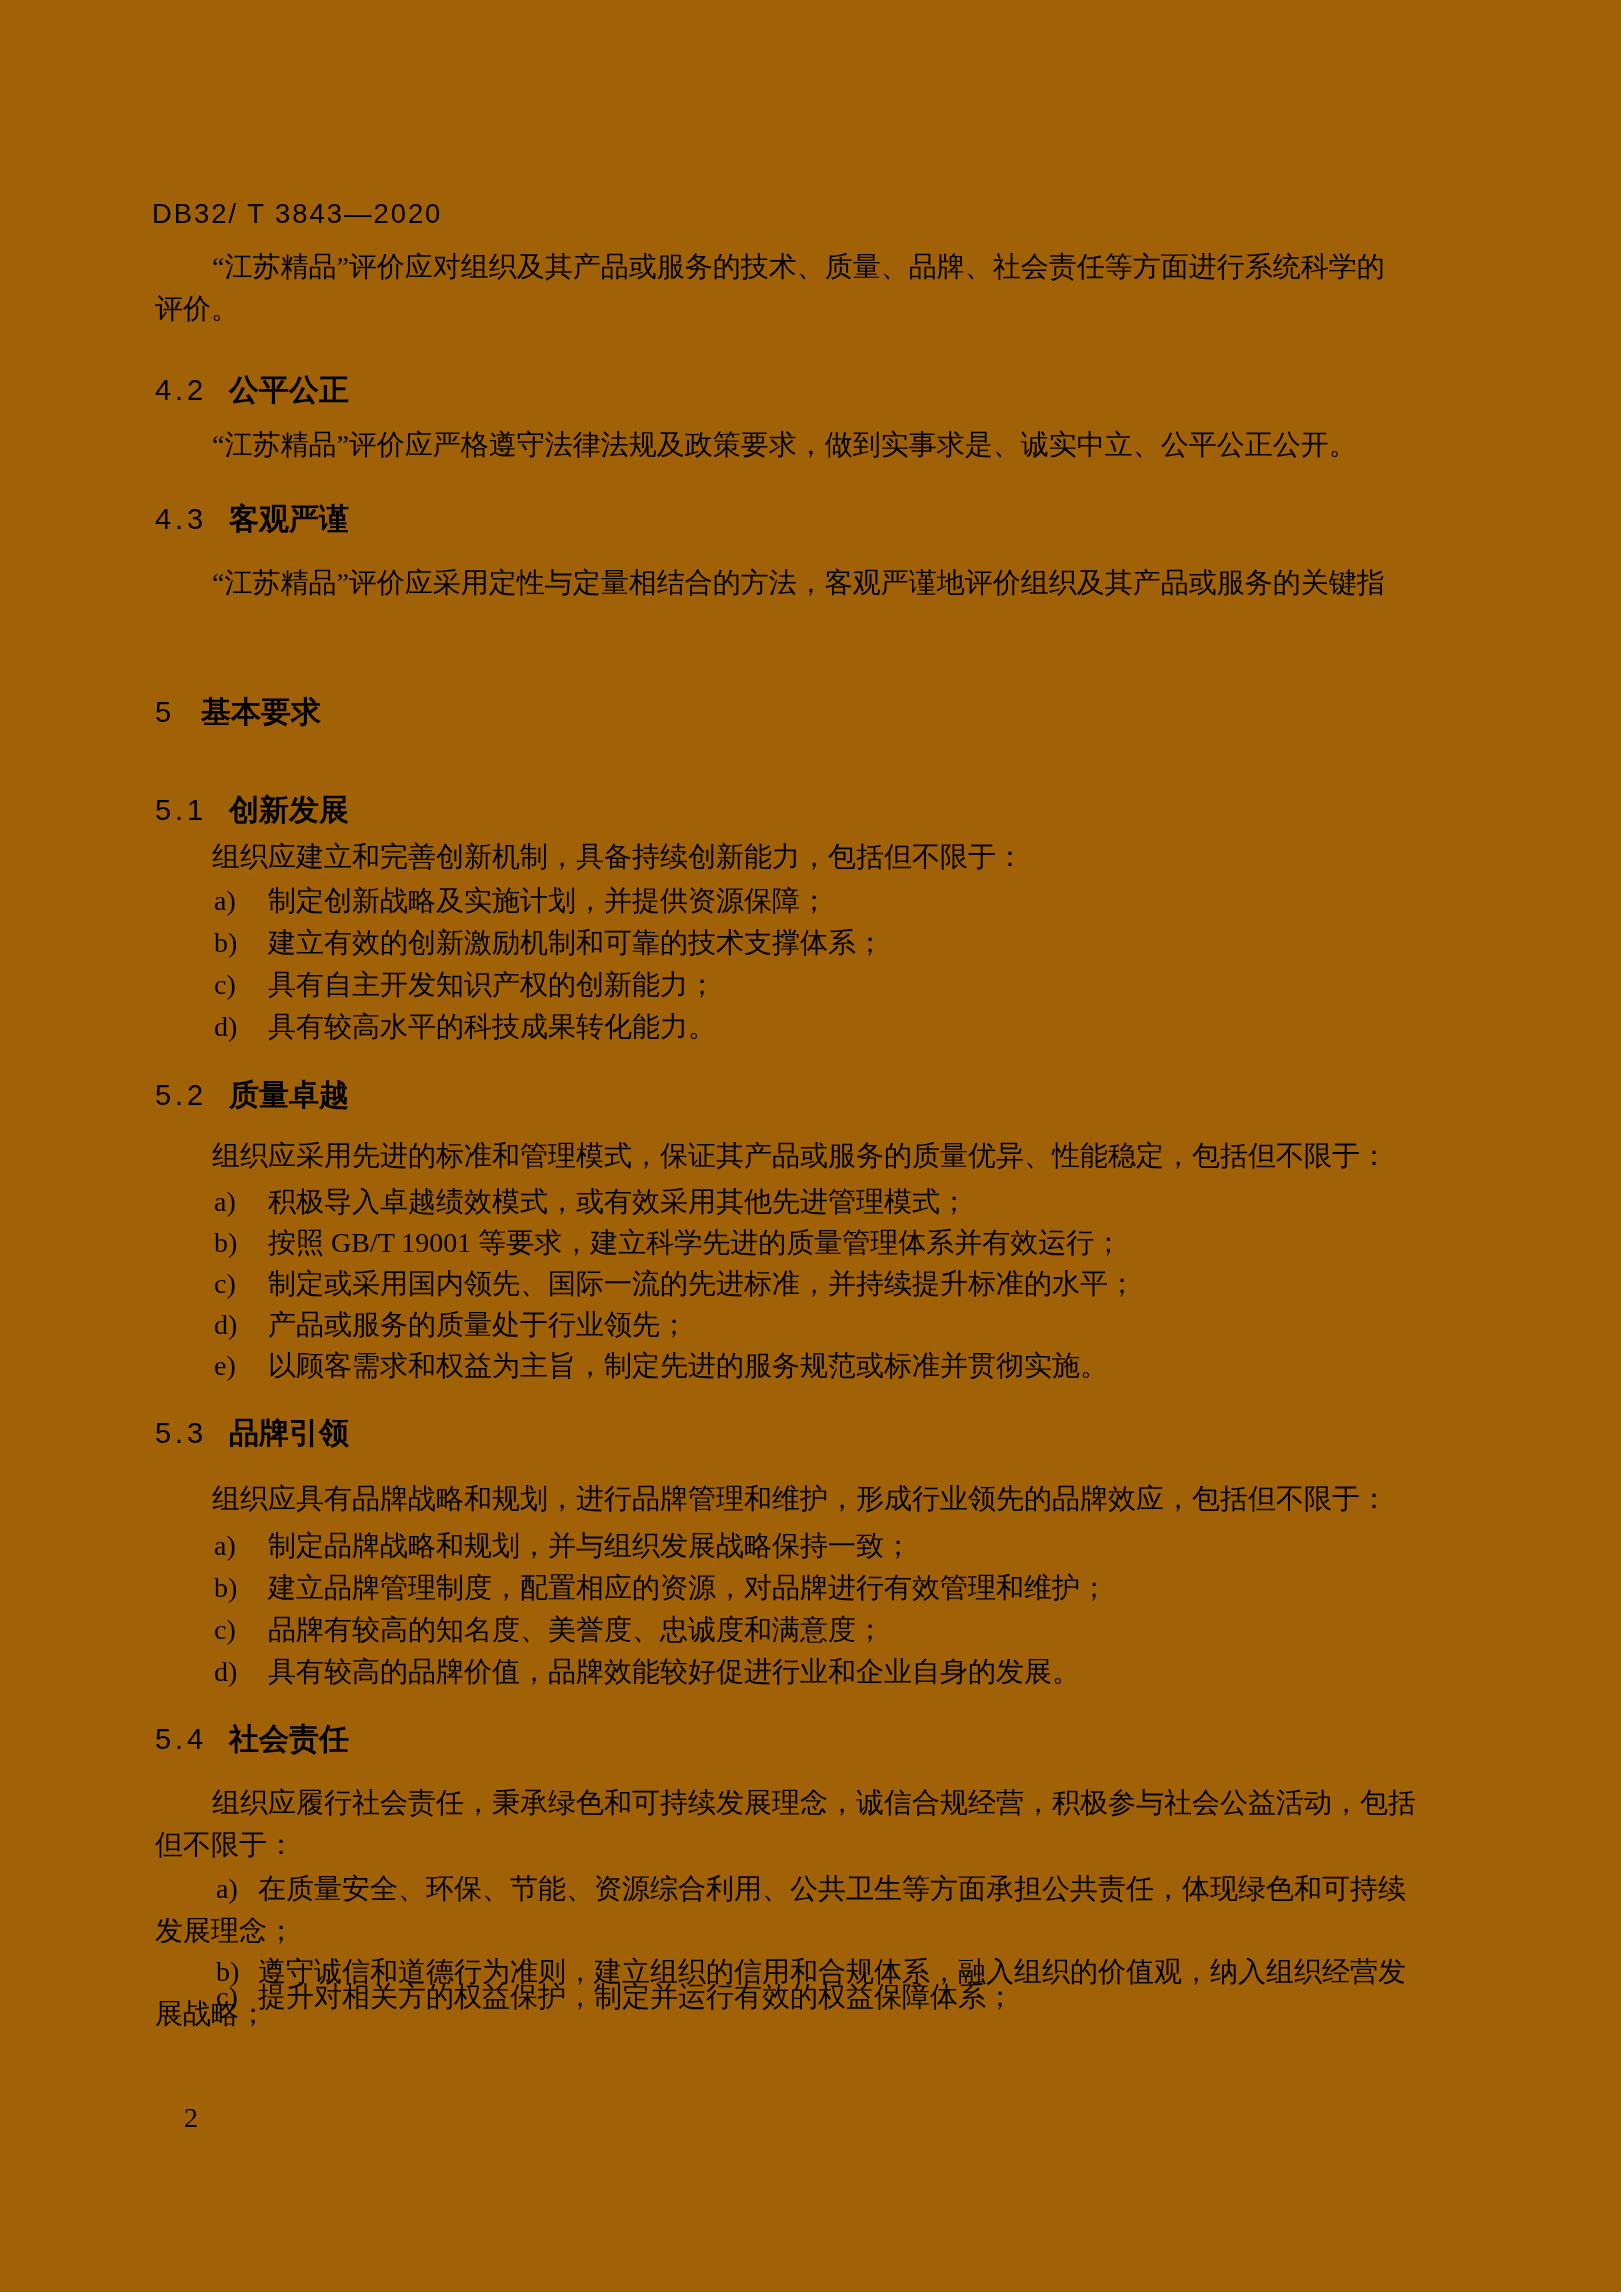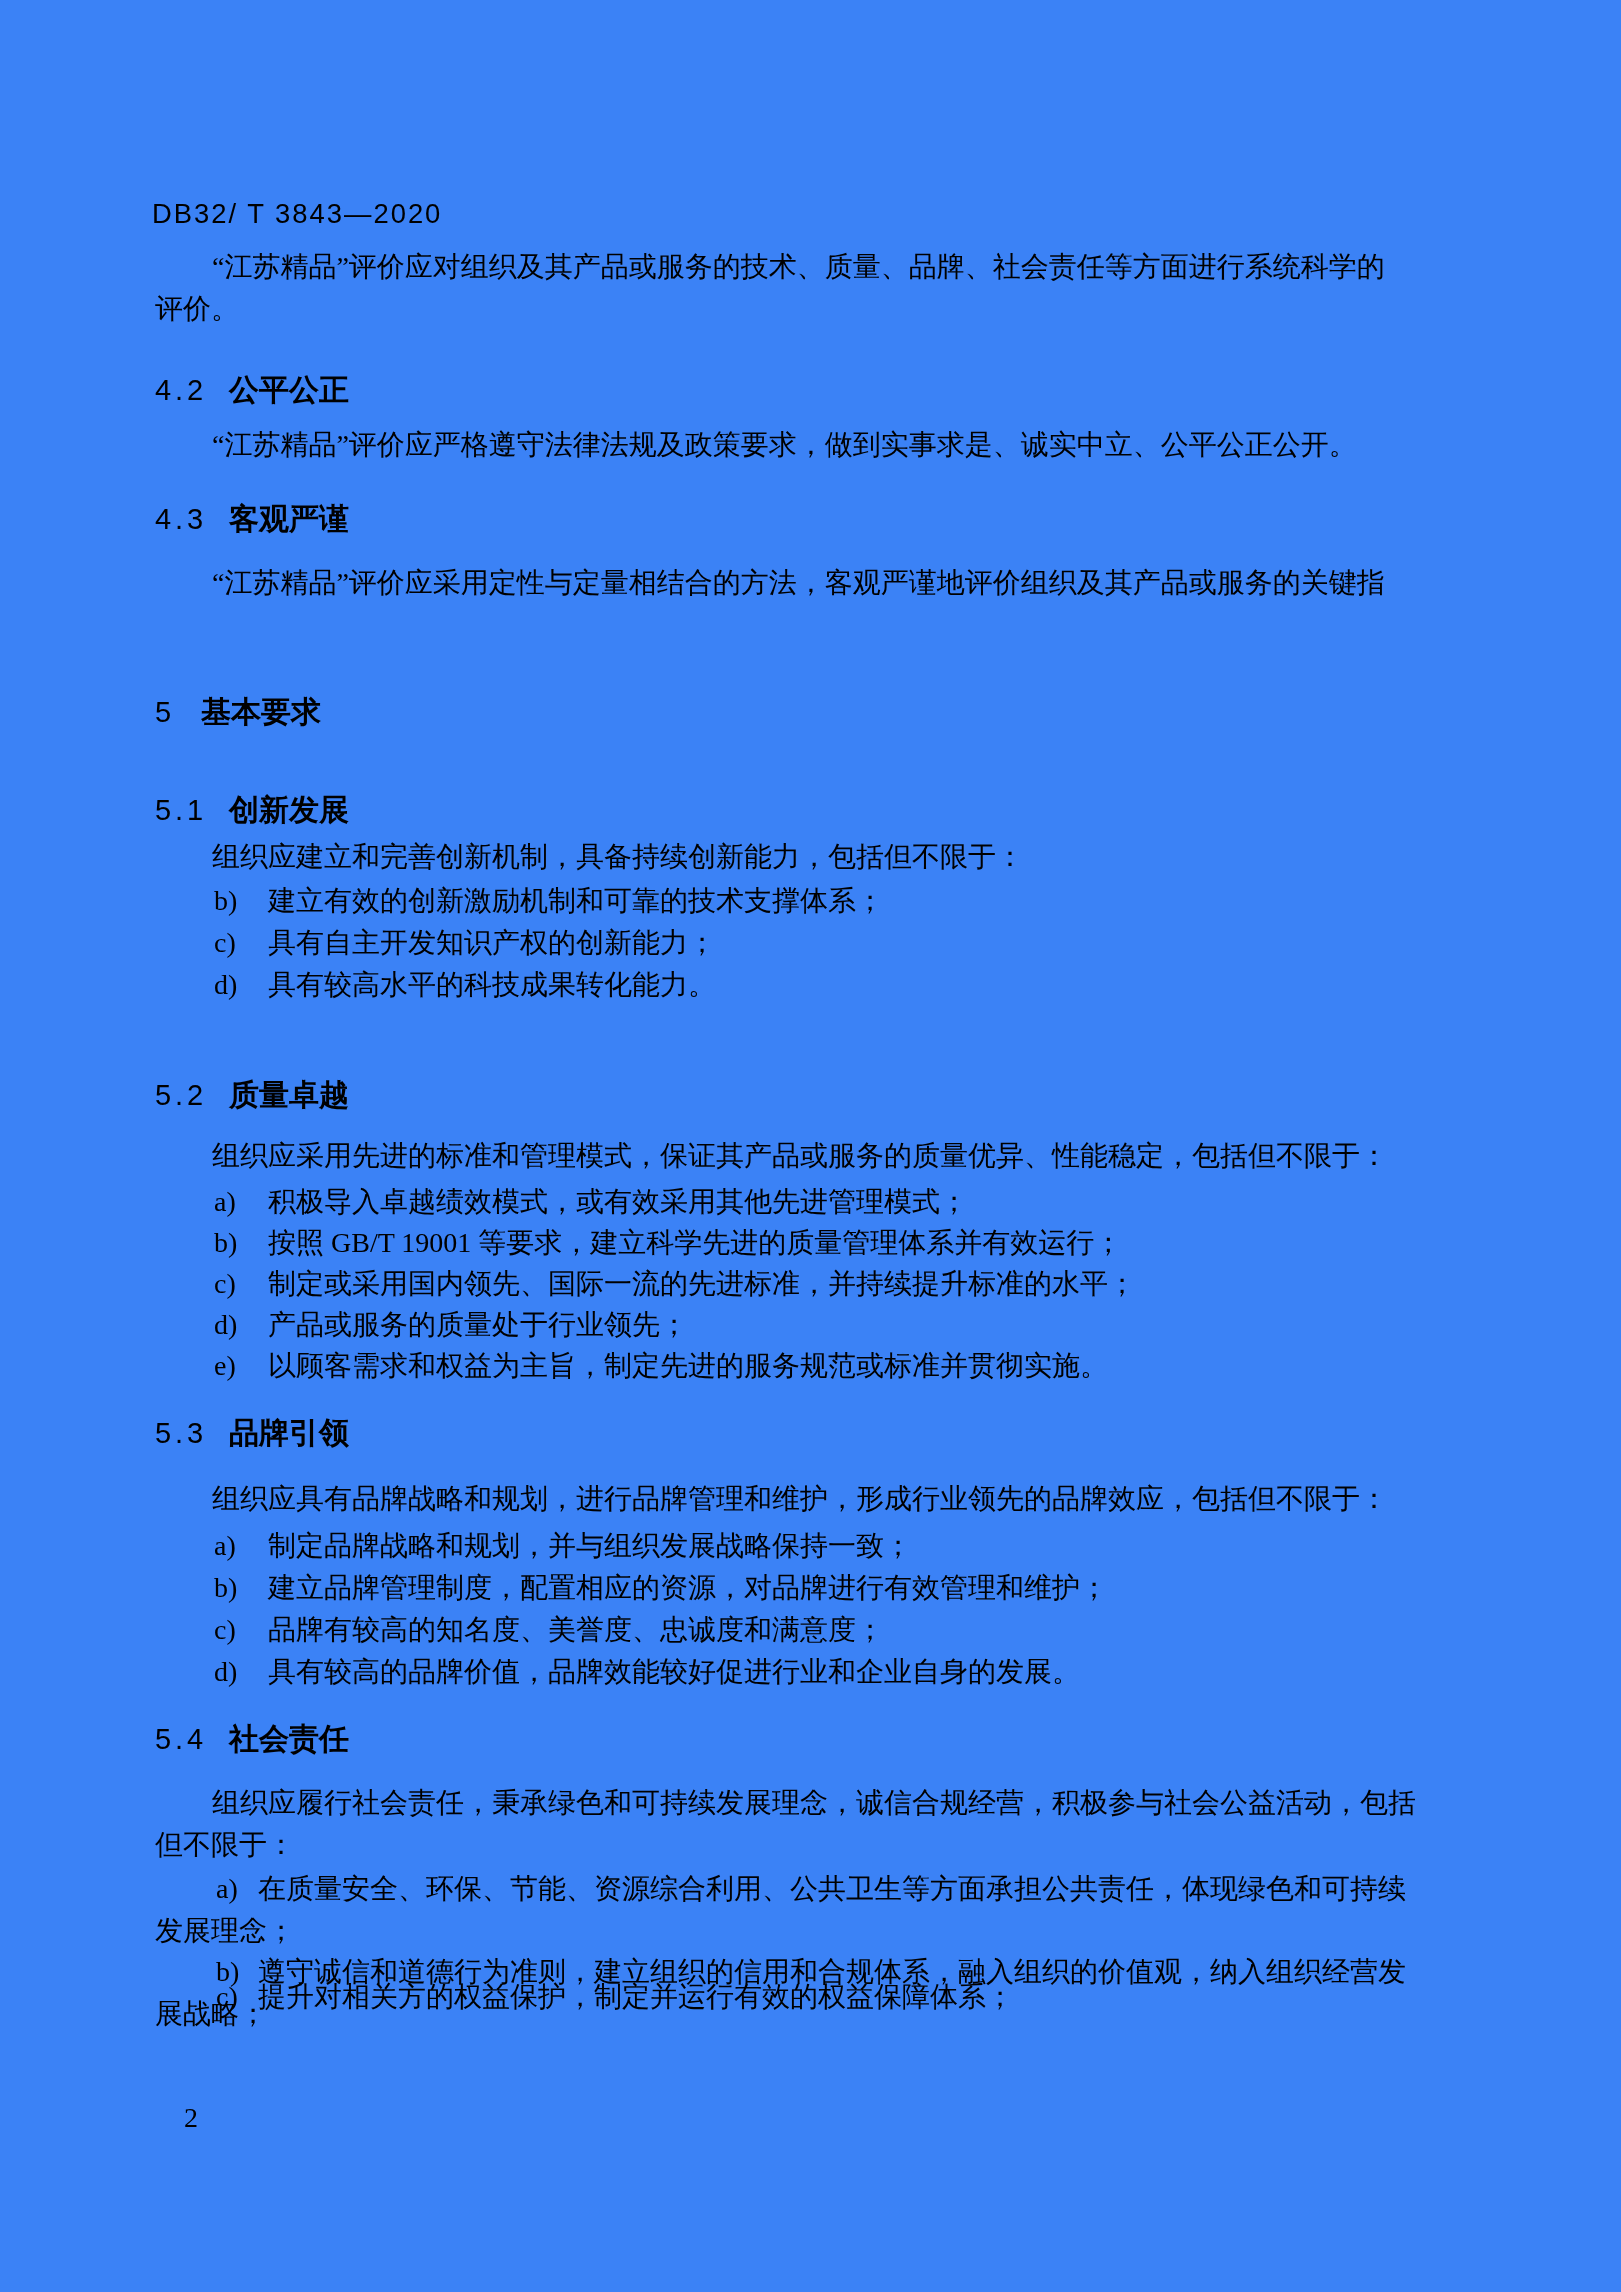--- a/index.html
+++ b/index.html
@@ -1,19 +1,19 @@
 <!DOCTYPE html>
 <html><head>
 <meta charset="utf-8">
 <style>
   html,body{margin:0;padding:0;background:#e8e8e8;}
   .page{
     position:relative;
     width:1621px;height:2293px;
-    background:#3b82f6;
+    background:#a16207;
     overflow:hidden;
     font-family:"Liberation Serif","DejaVu Serif",serif;
     color:#000;
   }
   .abs{position:absolute;left:155px;}
   .doc-code{
     position:absolute;left:152px;top:199px;
     font-family:"Liberation Sans","DejaVu Sans",sans-serif;
     font-size:27.4px;letter-spacing:2px;line-height:29px;
     white-space:nowrap;
@@ -66,20 +66,21 @@
     <span class="hnum n1">5</span><span class="htitle">基本要求</span>
   </div>
 
   <div class="abs heading" style="top:790px">
     <span class="hnum">5.1</span><span class="htitle">创新发展</span>
   </div>
   <div class="abs par" style="top:836px">
     <div class="line ind">组织应建立和完善创新机制，具备持续创新能力，包括但不限于：</div>
   </div>
   <div class="abs list" style="top:880px">
+    <div class="li"><span class="m">a)</span><span>制定创新战略及实施计划，并提供资源保障；</span></div>
     <div class="li"><span class="m">b)</span><span>建立有效的创新激励机制和可靠的技术支撑体系；</span></div>
     <div class="li"><span class="m">c)</span><span>具有自主开发知识产权的创新能力；</span></div>
     <div class="li"><span class="m">d)</span><span>具有较高水平的科技成果转化能力。</span></div>
   </div>
 
   <div class="abs heading" style="top:1075px">
     <span class="hnum">5.2</span><span class="htitle">质量卓越</span>
   </div>
   <div class="abs par" style="top:1135px">
     <div class="line ind">组织应采用先进的标准和管理模式，保证其产品或服务的质量优异、性能稳定，包括但不限于：</div>

